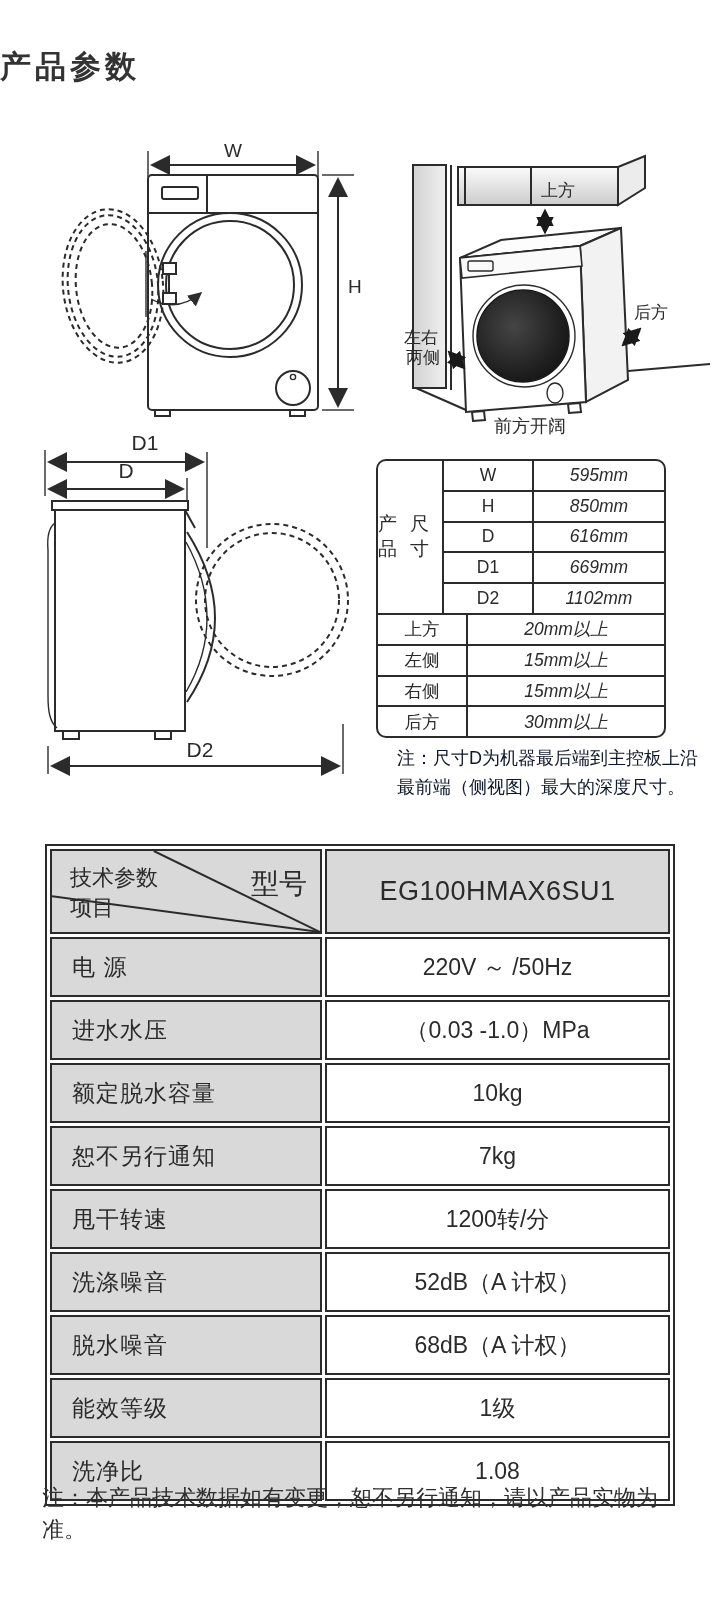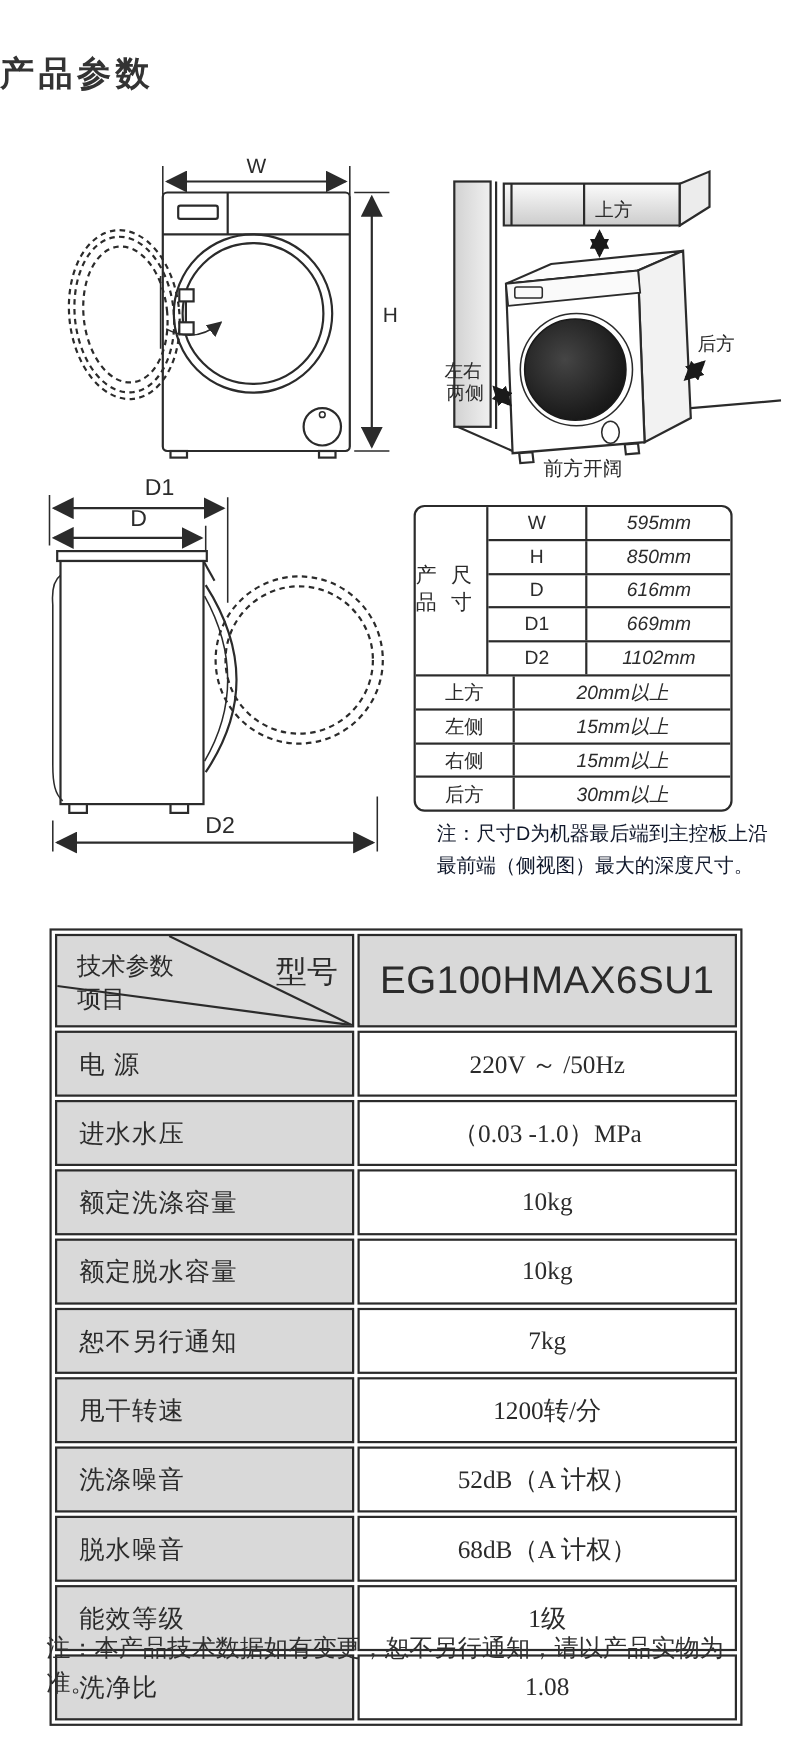--- a/index.html
+++ b/index.html
@@ -18,28 +18,28 @@
   .dim-row{display:flex;height:28.8px;}
   .dim-row + .dim-row{border-top:2px solid #2b2b2b;}
   .dim-label{width:88px;border-right:2px solid #2b2b2b;display:flex;align-items:center;justify-content:center;font-size:17.5px;}
   .dim-value{flex:1;display:flex;align-items:center;justify-content:center;font-size:17.5px;font-style:italic;}
   .dim-note{left:370px;top:744px;width:304px;font-size:18px;line-height:1.6;color:#0f172a;margin-left:27px;}
   
   .spec-wrap{left:45px;top:844px;width:630px;}
   table.spec{width:630px;border-collapse:separate;border-spacing:3px;border:2px solid #2b2b2b;background:#fff;}
   table.spec td{border:2px solid #2b2b2b;box-sizing:border-box;}
   td.corner{width:272px;height:85px;background:#d9d9d9;position:relative;padding:0;margin-top:16px;}
-  td.model{background:#d9d9d9;text-align:center;font-size:35px;letter-spacing:0.5px;}
+  td.model{background:#d9d9d9;text-align:center;font-size:27px;letter-spacing:0.5px;}
   .corner-lines{position:absolute;left:0;top:0;width:100%;height:100%;}
   .corner-lines line{stroke:#2b2b2b;stroke-width:2;vector-effect:non-scaling-stroke;}
   .c-top{position:absolute;left:18px;top:12px;font-size:22px;}
   .c-right{position:absolute;right:13px;top:14px;font-size:28px;text-align:right;}
   .c-bottom{position:absolute;left:18px;bottom:9px;font-size:22px;}
   td.lab{background:#d9d9d9;height:60px;padding-left:20px;font-size:23px;letter-spacing:1px;}
-  td.val{text-align:center;font-size:23px;font-family:Liberation Serif, serif;}
+  td.val{text-align:center;font-size:23px;font-family:Liberation Sans, sans-serif;}
   .footnote{left:42px;top:1482px;width:652px;font-size:22px;line-height:1.45;color:#2f2f2f;}
   
   svg text{font-family:"Liberation Sans","DejaVu Sans",sans-serif;fill:#2b2b2b;}
   .ln{stroke:#2b2b2b;stroke-width:2;fill:none;}
   .thin{stroke:#2b2b2b;stroke-width:1.4;fill:none;}
   .fillw{fill:#fff;stroke:#2b2b2b;stroke-width:2;}
   .dash{stroke:#2b2b2b;stroke-width:2;fill:none;stroke-dasharray:5 4;}
   .thick{stroke:#1a1a1a;stroke-width:4;fill:none;}
 </style>
 </head>
@@ -249,24 +249,20 @@
         </tr>
         <tr>
           <td class="lab">电 源</td>
           <td class="val">220V ～ /50Hz</td>
         </tr>
         <tr>
           <td class="lab">进水水压</td>
           <td class="val">（0.03 -1.0）MPa</td>
         </tr>
         <tr>
-          <td class="lab">额定洗涤容量</td>
-          <td class="val">10kg</td>
-        </tr>
-        <tr>
           <td class="lab">额定脱水容量</td>
           <td class="val">10kg</td>
         </tr>
         <tr>
           <td class="lab">恕不另行通知</td>
           <td class="val">7kg</td>
         </tr>
         <tr>
           <td class="lab">甩干转速</td>
           <td class="val">1200转/分</td>

